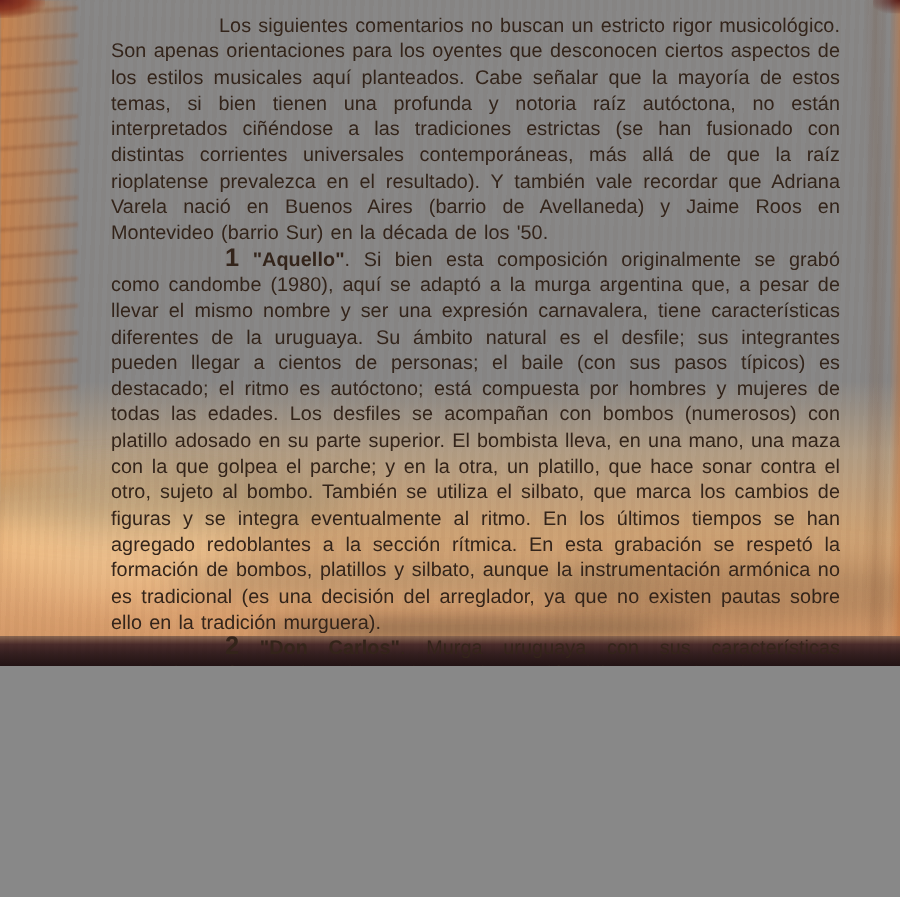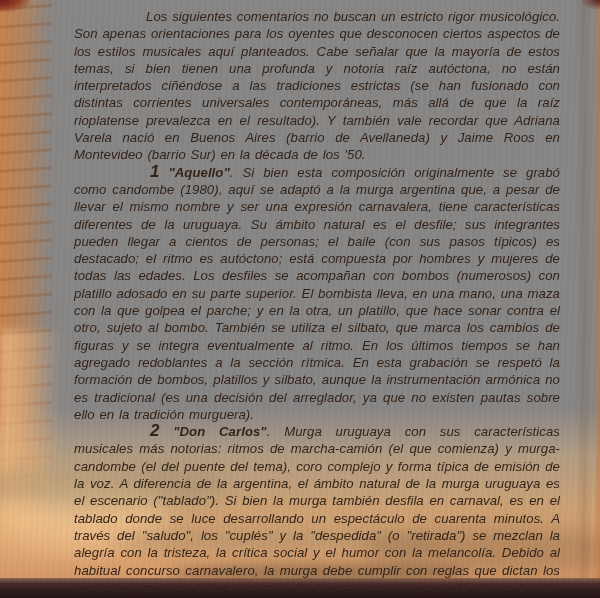--- a/index.html
+++ b/index.html
@@ -1,24 +1,23 @@
 <!DOCTYPE html>
 <html><head>
 <meta charset="utf-8">
 <style>
   html,body{margin:0;padding:0;background:#888;}
   .page{
     position:relative;
-    width:600px;height:598px;
+    width:600px;height:444px;
     overflow:hidden;
     font-family:"Liberation Sans", sans-serif;
     background:
       radial-gradient(ellipse 80% 60% at 58% 32%, rgba(255,246,228,0.55), rgba(255,246,228,0) 72%),
       linear-gradient(180deg,#e0b astounding 0%,#e0b287 0%, #ead0ad 10%, #eed8ba 32%, #e9cba4 55%, #e4bb8e 74%, #dfab79 88%, #d9a06e 100%);
-    font-style: italic;
   }
   
   .bg{position:absolute;pointer-events:none;}
   .edge-left{
     left:0;top:0;bottom:0;width:52px;
     background:
       repeating-linear-gradient(176deg,
         rgba(140,78,46,0) 0 7px,
         rgba(140,78,46,0.30) 8px 10px,
         rgba(140,78,46,0) 11px 18px),

